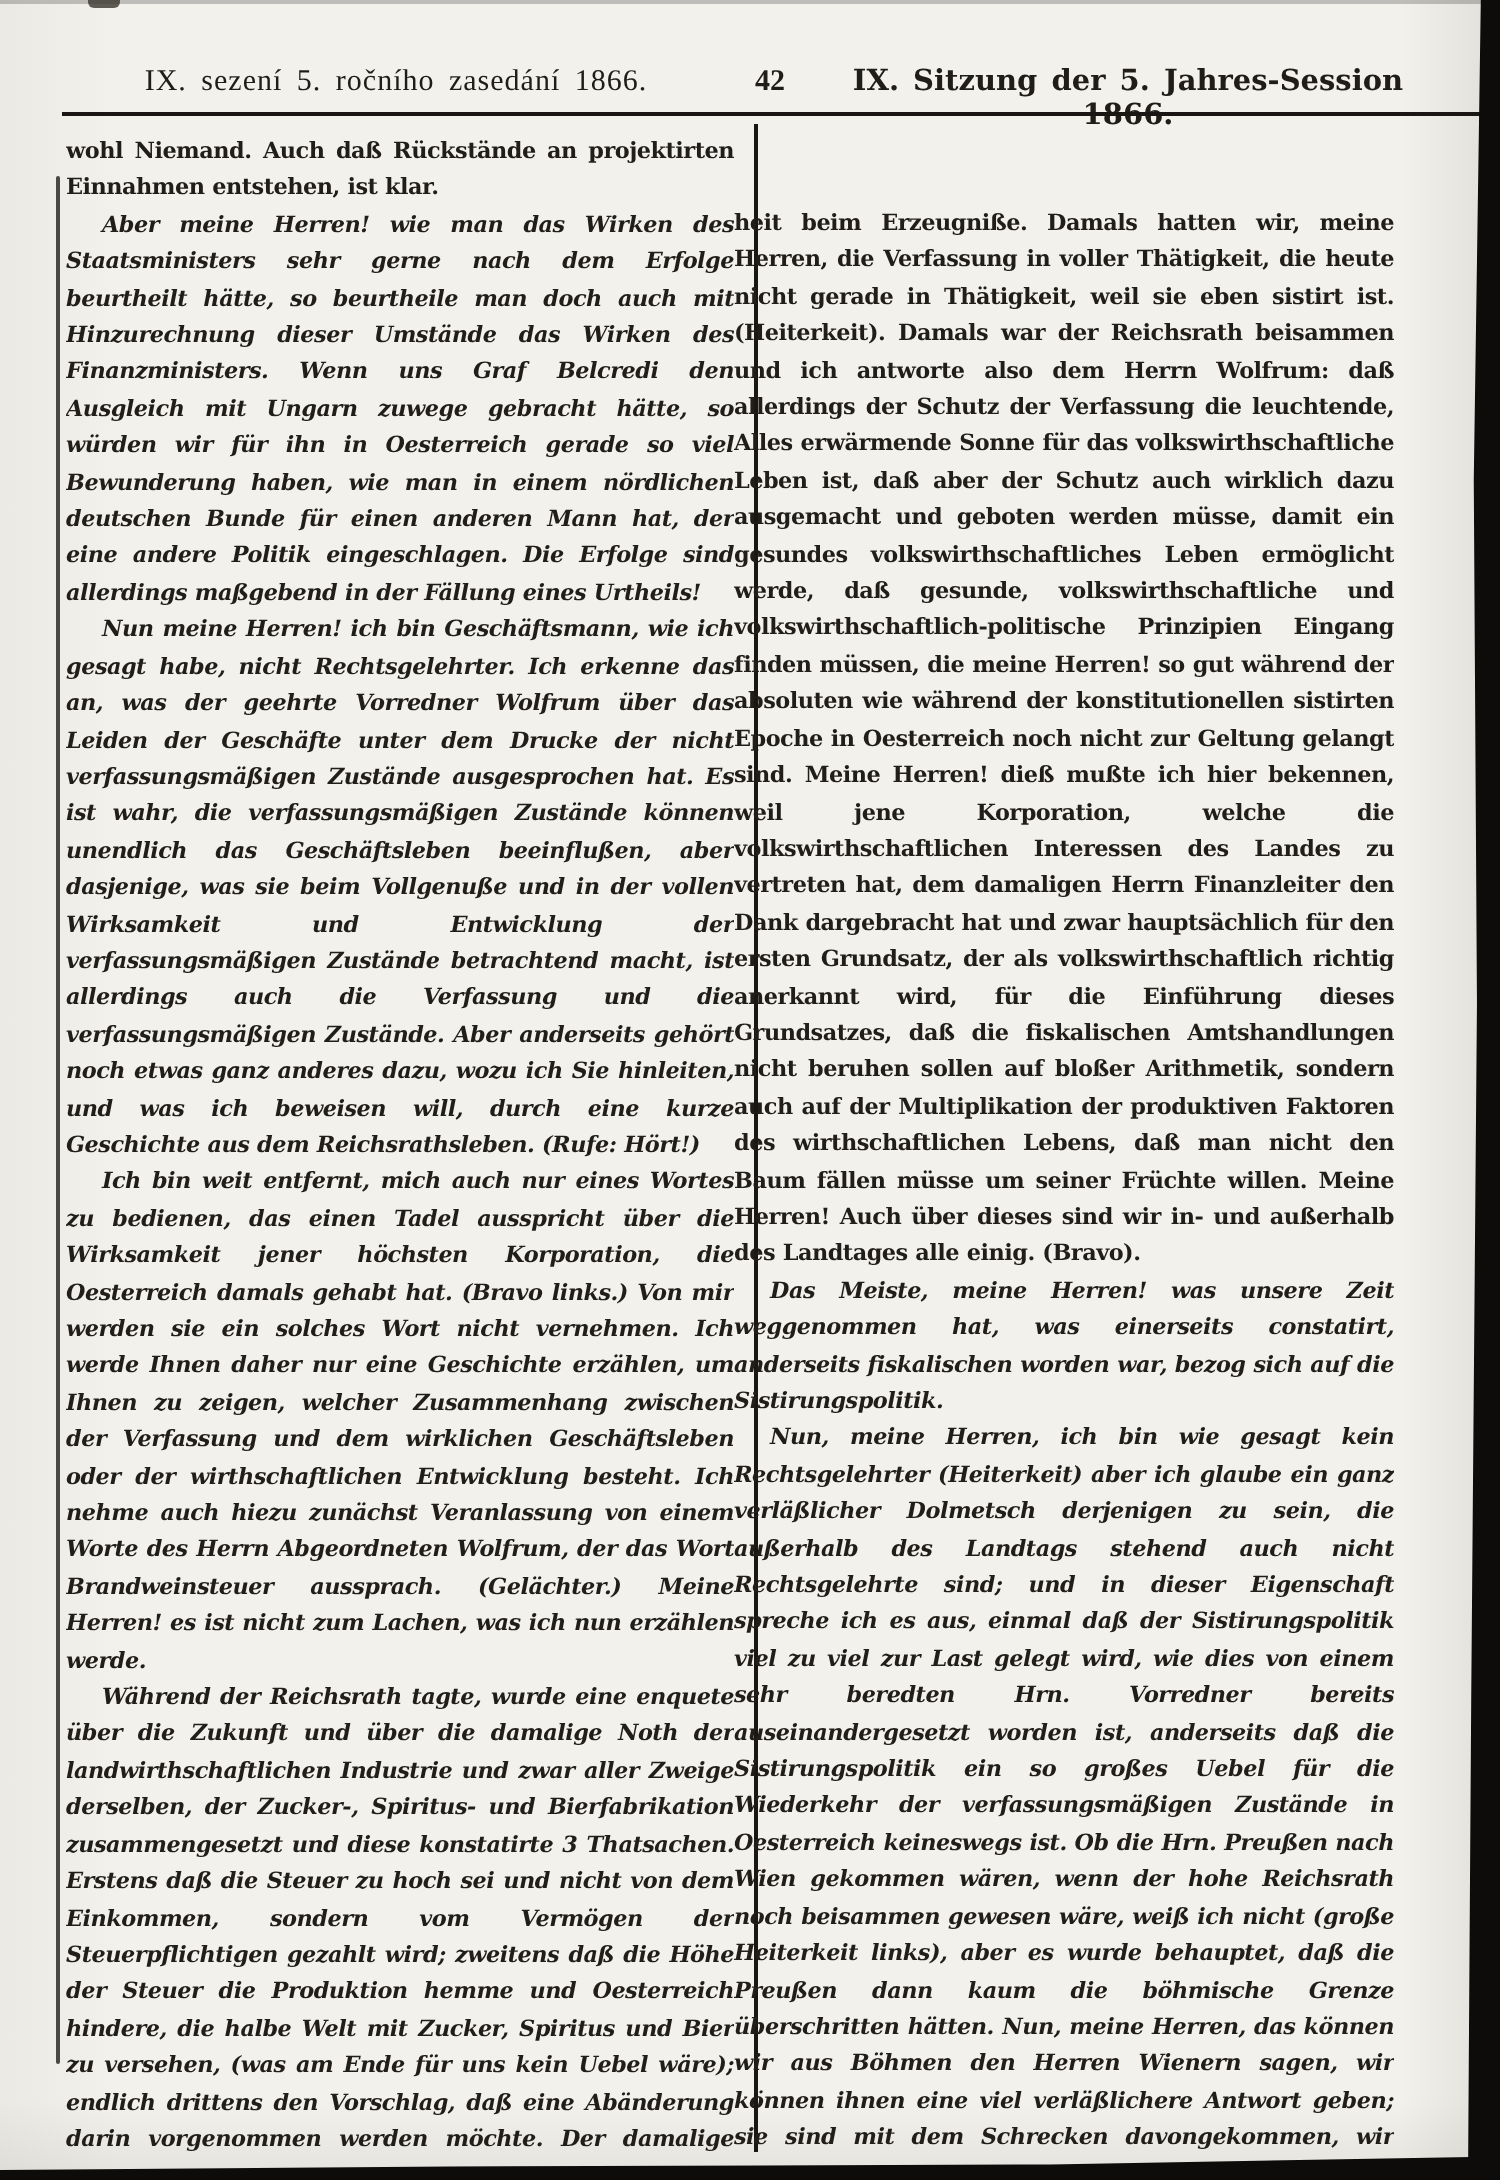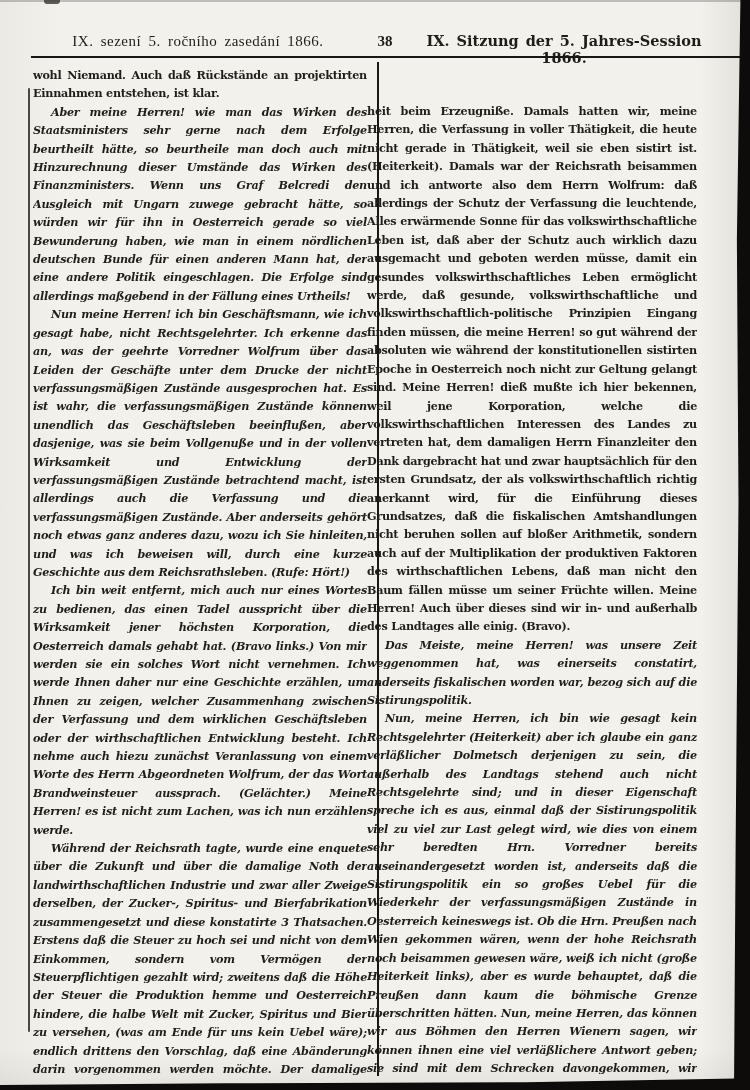--- a/index.html
+++ b/index.html
@@ -144,21 +144,21 @@
     clip-path: polygon(0 62%, 30% 48%, 70% 40%, 100% 10%, 100% 100%, 0 100%);
   }
 </style>
 </head>
 <body>
 
 <div class="page"></div>
 
 <div class="header">
   <div class="h-left">IX. sezení 5. ročního zasedání 1866.</div>
-  <div class="h-num">38</div>
+  <div class="h-num">42</div>
   <div class="h-right">IX. Sitzung der 5. Jahres-Session 1866.</div>
 </div>
 
 <div class="header-rule"></div>
 <div class="col-divider"></div>
 
 <div class="columns">
   <div class="col left">
     <p>wohl Niemand. Auch daß Rückstände an projektirten Einnahmen entstehen, ist klar.</p>
     <p class="indent">Aber meine Herren! wie man das Wirken des Staatsministers sehr gerne nach dem Erfolge beurtheilt hätte, so beurtheile man doch auch mit Hinzurechnung dieser Umstände das Wirken des Finanzministers. Wenn uns Graf Belcredi den Ausgleich mit Ungarn zuwege gebracht hätte, so würden wir für ihn in Oesterreich gerade so viel Bewunderung haben, wie man in einem nördlichen deutschen Bunde für einen anderen Mann hat, der eine andere Politik eingeschlagen. Die Erfolge sind allerdings maßgebend in der Fällung eines Urtheils!</p>

